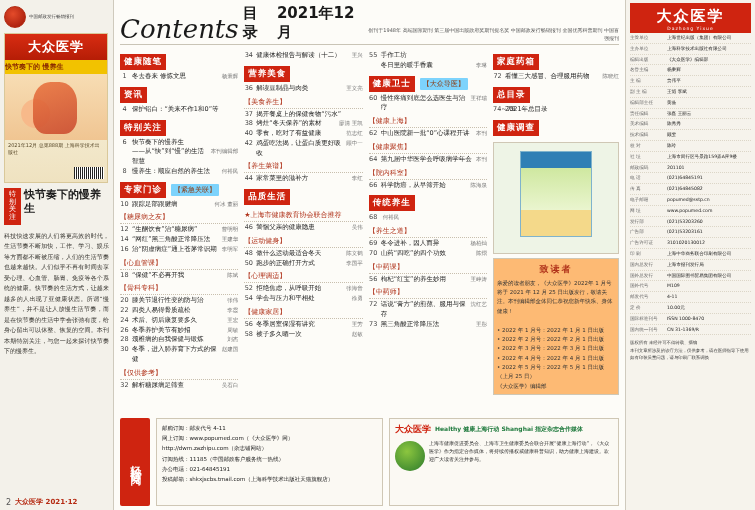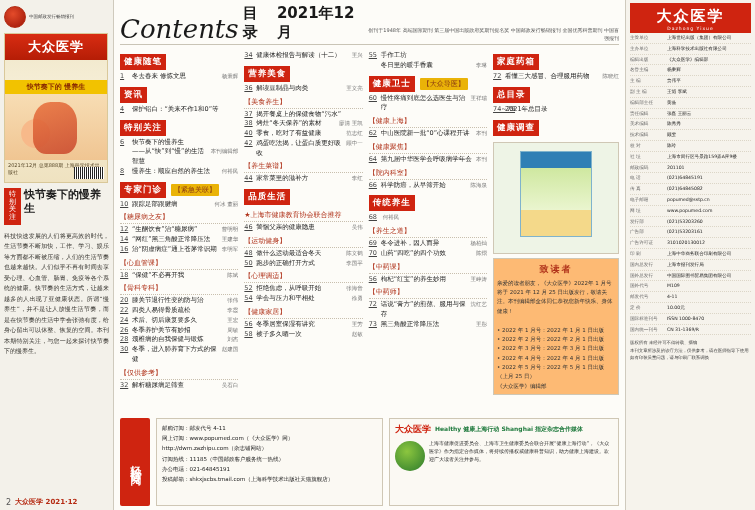--- a/index.html
+++ b/index.html
@@ -40,21 +40,21 @@
     position:relative;
     overflow:hidden;
   }
   .cover-top {
     height:26px; background:linear-gradient(180deg,#d82c12,#b51d06);
     display:flex; align-items:center; justify-content:center;
     color:#fff; font-size:13px; font-weight:bold; letter-spacing:1px;
   }
   .cover-band {
     background:#f2c200; color:#8a2b00; font-size:7px; font-weight:bold;
-    text-align:center; padding:2px 0;margin-top:20px;
+    text-align:left; padding:2px 0;
   }
   .cover-art {
     height:66px;
     background:
       radial-gradient(circle at 30% 60%, #f7b98a 0 14px, transparent 15px),
       linear-gradient(180deg,#f7ddb4,#f0c592);
     position:relative;
   }
   .cover-art .figure {
     position:absolute; left:28px; top:8px; width:44px; height:52px;
@@ -118,28 +118,28 @@
   .sec-head {
     background:#cf2410; color:#fff; font-size:8.5px; font-weight:bold;
     padding:2px 4px; display:inline-block; margin:5px 0 2px 0;
     letter-spacing:1px;
   }
   .sub-head {
     font-size:7px; color:#b0321a; border-bottom:1px dotted #c8bfae;
     margin:3px 0 1px 0; padding-bottom:1px;
   }
   .sub-head.box {
-    background:#eab308; color:#8a3b12; display:inline-block;
+    background:#7dd3fc; color:#8a3b12; display:inline-block;
     padding:1px 3px; border:none; border-radius:1px;
   }
   .entry {
     display:flex; font-size:6.5px; color:#222; line-height:1.5;
     align-items:baseline;
   }
-  .entry .pg { width:12px; flex:0 0 auto; color:#444; text-align:left; padding-right:3px;text-decoration:underline; }
+  .entry .pg { width:12px; flex:0 0 auto; color:#444; text-align:center; padding-right:3px; }
   .entry .ti { flex:1 1 auto; }
   .entry .au { color:#777; font-size:5.5px; margin-left:2px; white-space:nowrap; }
   .note-box {
     border:1px solid #cfc7b5; background:#fdba74; padding:3px;
     font-size:5.5px; line-height:1.7; color:#333; margin-top:4px;
   }
   .note-box .nb-title {
     text-align:center; font-weight:bold; font-size:9px; color:#b0321a; margin-bottom:2px;
     letter-spacing:2px;
   }

